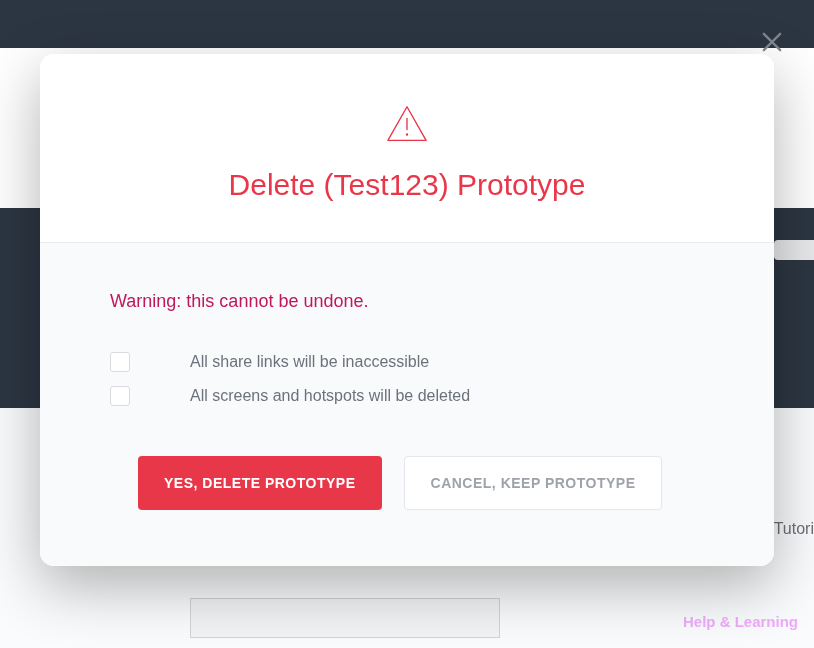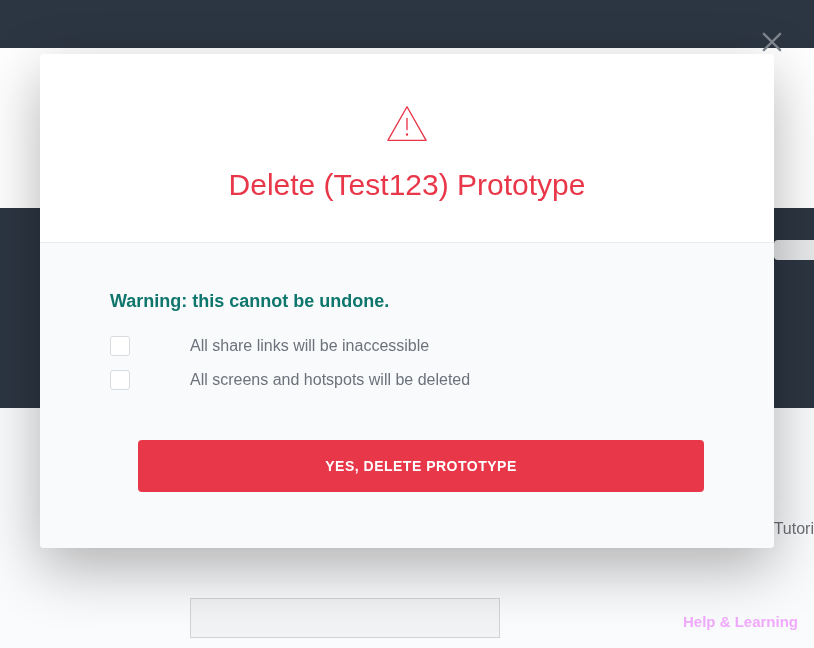--- a/index.html
+++ b/index.html
@@ -62,21 +62,21 @@
       cursor: pointer;
       z-index: 20;
     }
     .close-btn svg { width: 100%; height: 100%; }
     .modal {
       position: absolute;
       top: 54px;
       left: 40px;
       right: 40px;
       background: #fff;
-      border-radius: 4px;
+      border-radius: 14px;
       box-shadow: 0 20px 60px rgba(0,0,0,0.3);
       z-index: 10;
       overflow: hidden;
     }
     .modal-header {
       background: #fff;
       padding: 50px 40px 40px 40px;
       text-align: center;
       border-bottom: 1px solid #ececec;
     }
@@ -88,24 +88,24 @@
     .modal-title {
       color: #e9374a;
       font-size: 30px;
       font-weight: 400;
     }
     .modal-body {
       background: #f9fafb;
       padding: 48px 70px 56px 70px;
     }
     .warning-text {
-      color: #0f766e;
+      color: #be185d;
       font-size: 18px;
-      font-weight: 700;
-      margin-bottom: 24px;
+      font-weight: 400;
+      margin-bottom: 40px;
     }
     .check-row {
       display: flex;
       align-items: center;
       margin-bottom: 14px;
       gap: 38px;
     }
     .checkbox {
       width: 20px;
       height: 20px;
@@ -119,21 +119,20 @@
     .check-label {
       color: #6c727c;
       font-size: 16px;
       font-weight: 400;
     }
     .modal-actions {
       display: flex;
       gap: 22px;
       margin-top: 50px;
       margin-left: 28px;
-      flex-direction: column;
     }
     .btn {
       padding: 18px 26px;
       font-size: 14px;
       font-weight: 700;
       letter-spacing: 0.5px;
       border-radius: 4px;
       cursor: pointer;
       border: none;
     }
@@ -186,15 +185,16 @@
       <div class="checkbox"></div>
       <div class="check-label">All share links will be inaccessible</div>
     </div>
     <div class="check-row">
       <div class="checkbox"></div>
       <div class="check-label">All screens and hotspots will be deleted</div>
     </div>
 
     <div class="modal-actions">
       <button class="btn btn-danger">YES, DELETE PROTOTYPE</button>
+      <button class="btn btn-cancel">CANCEL, KEEP PROTOTYPE</button>
     </div>
   </div>
 </div>
 
 </body></html>

